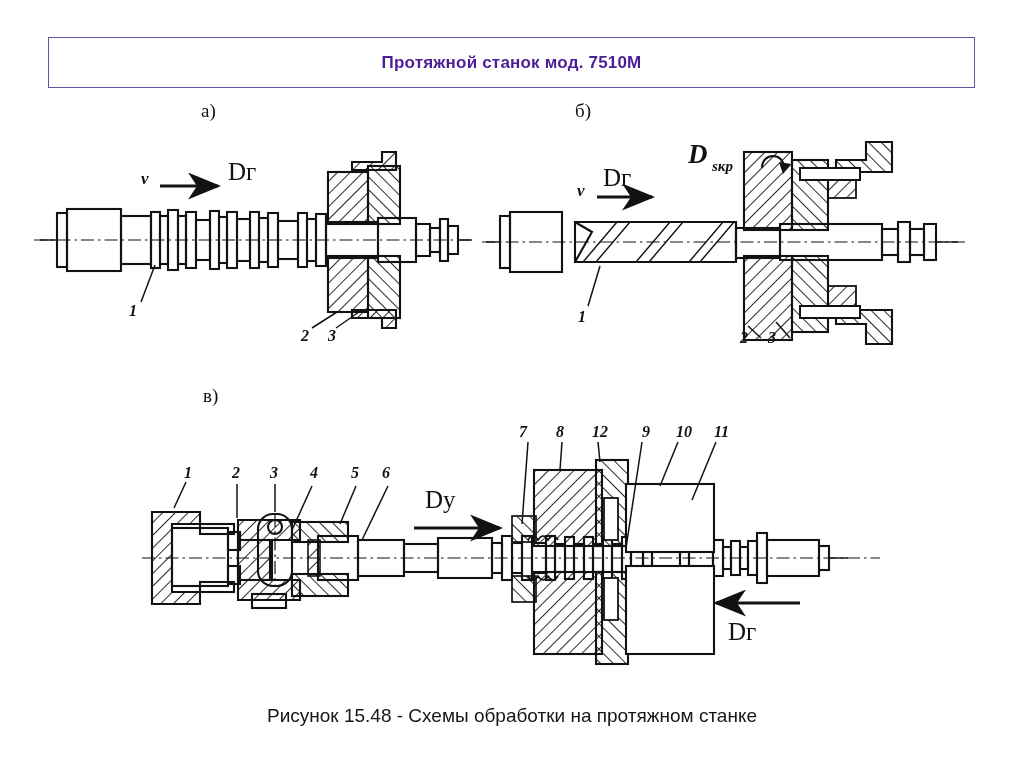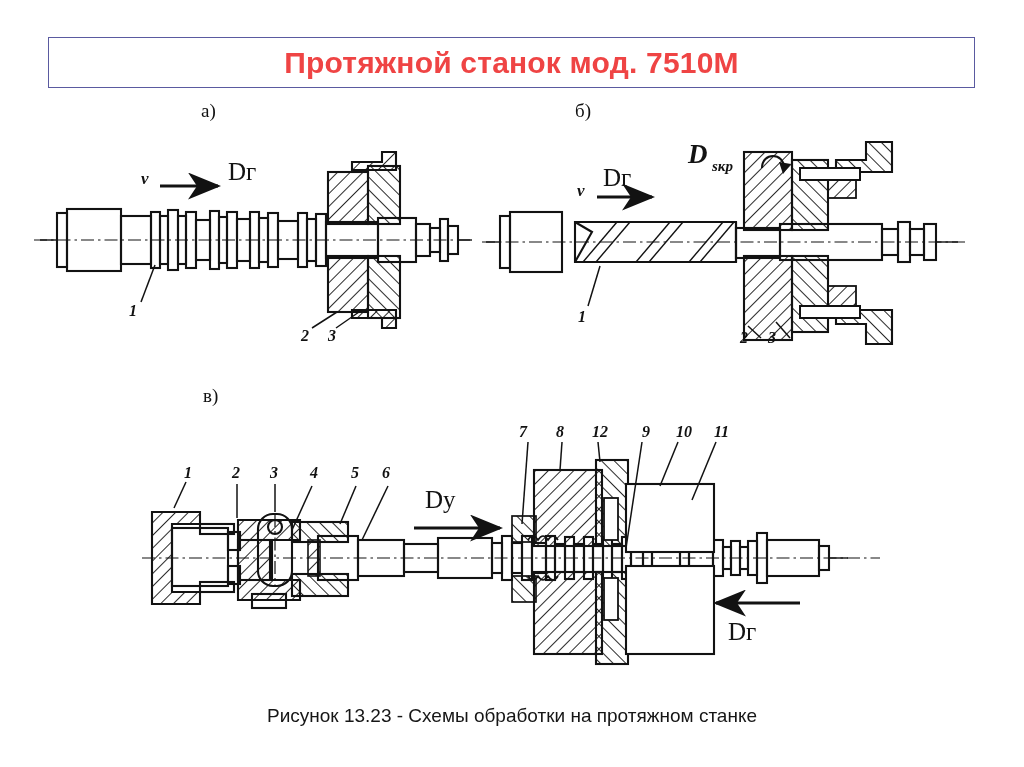--- a/index.html
+++ b/index.html
@@ -31,23 +31,23 @@
     border: 1.5px solid #5a5aa0;
     background: #ffffff;
     box-sizing: border-box;
   }
   #title-text {
     position: absolute;
     left: 0; right: 0;
     top: 50%;
     transform: translateY(-50%);
     text-align: center;
-    font-size: 30px;
+    font-size: 17px;
     font-weight: bold;
-    color: #ef4444;
+    color: #4c1d95;
     letter-spacing: 0.2px;
     white-space: nowrap;
   }
   
   .panel-letter {
     position: absolute;
     font-family: "Liberation Serif", serif;
     font-size: 19px;
     color: #111111;
   }
@@ -390,15 +390,15 @@
         <path class="leader" d="M626,548 L642,442"></path>
         <text class="lbl" x="642" y="437">9</text>
         <path class="leader" d="M660,486 L678,442"></path>
         <text class="lbl" x="676" y="437">10</text>
         <path class="leader" d="M692,500 L716,442"></path>
         <text class="lbl" x="714" y="437">11</text>
       </g>
     </g>
   </svg>
 
-  <div id="caption">Рисунок 13.23 - Схемы обработки на протяжном станке</div>
+  <div id="caption">Рисунок 15.48 - Схемы обработки на протяжном станке</div>
 
 </div>
 
 </body></html>

